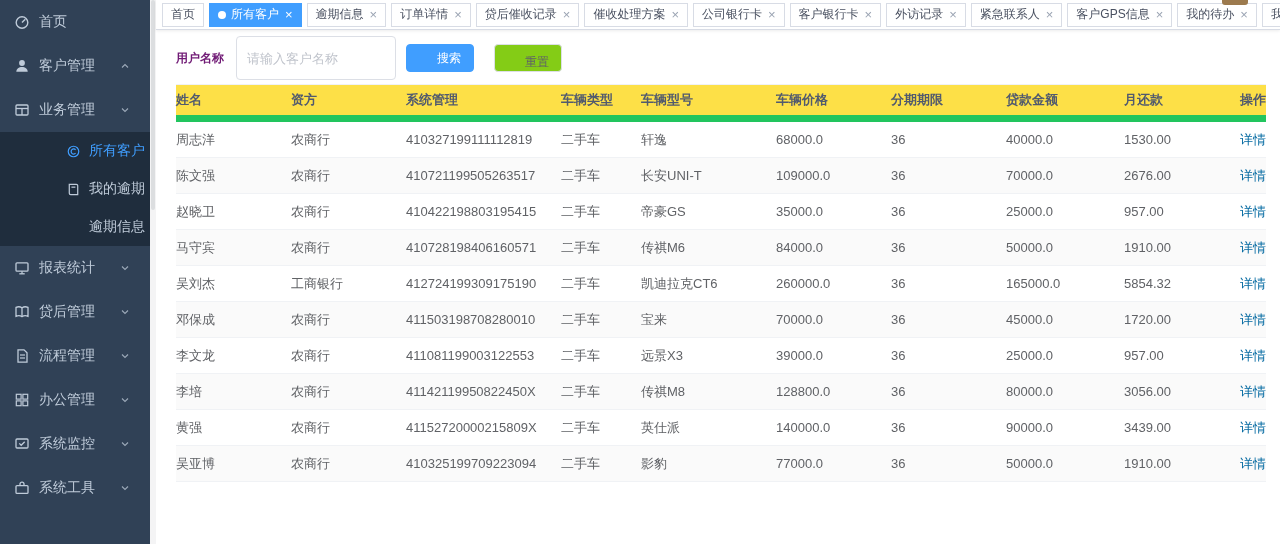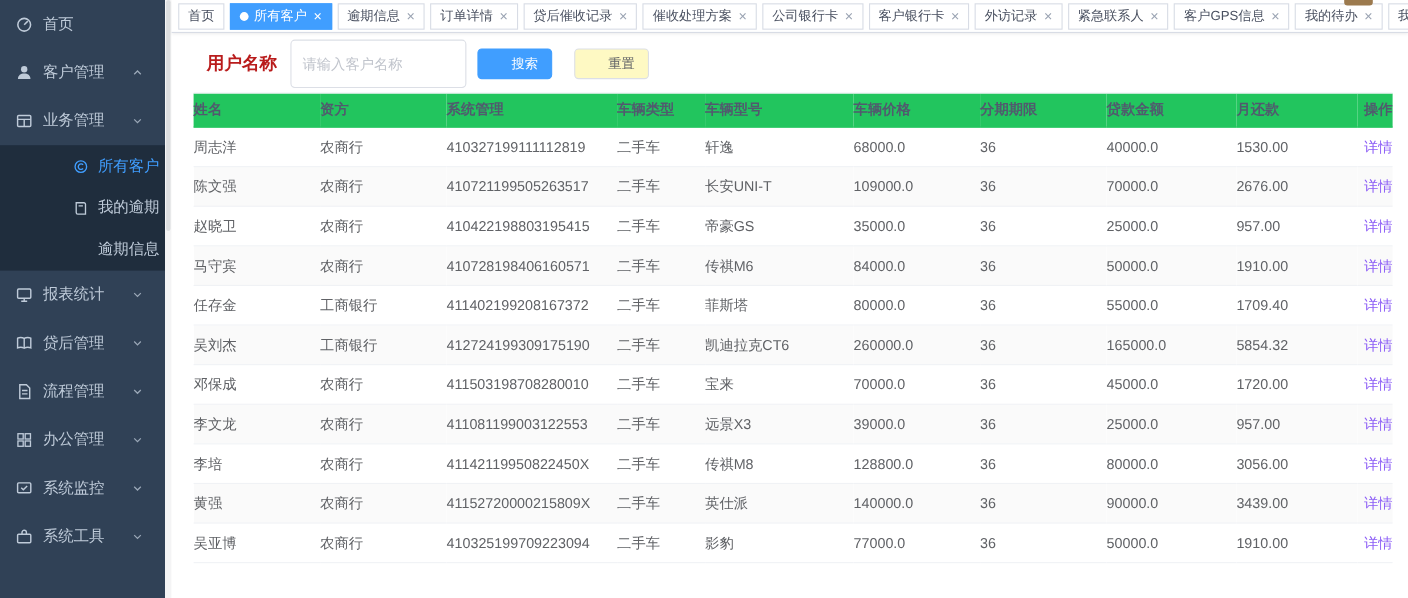--- a/index.html
+++ b/index.html
@@ -32,37 +32,37 @@
   .tab .dot{width:8px;height:8px;border-radius:50%;background:#fff;margin-right:5px;display:none;}
   .tab.active{background:#409eff;border-color:#409eff;color:#fff;}
   .tab.active .dot{display:inline-block;}
   .tab .close{margin-left:6px;font-size:13px;line-height:1;color:#9aa3b2;cursor:pointer;}
   .tab.active .close{color:#fff;}
 
   .avatar-sliver{position:absolute;top:0;right:32px;width:26px;height:5px;background:#9c7a4e;border-radius:0 0 3px 3px;z-index:5;}
 
   .content{flex:1;padding:14px 20px 0 20px;overflow:hidden;}
   .search-row{display:flex;align-items:center;height:28px;margin-bottom:12px;}
-  .search-row label{font-size:16px;font-weight:700;color:#b91c1c;margin-right:12px;margin-left:12px;}
+  .search-row label{font-size:12px;font-weight:700;color:#701a75;margin-right:12px;}
   .search-row input{width:160px;height:44px;box-sizing:border-box;border:1px solid #dcdfe6;border-radius:4px;
     padding:16px 10px;font-size:13px;color:#606266;outline:none;margin-right:10px;font-family:inherit;}
   .search-row input::placeholder{color:#c0c4cc;}
   .btn{height:28px;display:inline-flex;align-items:center;gap:5px;border-radius:4px;font-size:12px;
     padding:0 12px;cursor:pointer;border:1px solid transparent;font-family:inherit;}
   .btn .icon{width:13px;height:13px;display:inline-flex;}
   .btn-primary{background:#409eff;border-color:#409eff;color:#fff;margin-right:20px;}
-  .btn-plain{background:#fef9c3;border-color:#dcdfe6;color:#606266;}
+  .btn-plain{background:#84cc16;border-color:#dcdfe6;color:#606266;align-items:flex-end;}
 
   table.grid{border-collapse:collapse;table-layout:fixed;width:1090px;border-top:1px solid #f0f2f5;}
   table.grid th{height:30px;font-size:13px;font-weight:700;color:#515a6e;text-align:left;padding:0;
-    border-bottom:1px solid #22c55e;background:#22c55e;white-space:nowrap;}
+    border-bottom:7px solid #22c55e;background:#fde047;white-space:nowrap;}
   table.grid td{height:35px;font-size:13px;color:#606266;padding:0;border-bottom:1px solid #f0f2f5;white-space:nowrap;overflow:hidden;}
   table.grid th:last-child,table.grid td:last-child{text-align:right;}
   table.grid tbody tr:nth-child(even){background:#fafafa;}
-  .detail-link{color:#8b5cf6;text-decoration:none;cursor:pointer;}
+  .detail-link{color:#0369a1;text-decoration:none;cursor:pointer;}
 </style>
 </head>
 <body>
 
 <div class="app">
   <aside class="sidebar">
     <nav id="sidebar-nav">
         <div class="s-item">
           <span class="icon">
             <svg viewBox="0 0 16 16">
@@ -360,32 +360,20 @@
               <td>410728198406160571</td>
               <td>二手车</td>
               <td>传祺M6</td>
               <td>84000.0</td>
               <td>36</td>
               <td>50000.0</td>
               <td>1910.00</td>
               <td><a class="detail-link">详情</a></td>
             </tr>
             <tr>
-              <td>任存金</td>
-              <td>工商银行</td>
-              <td>411402199208167372</td>
-              <td>二手车</td>
-              <td>菲斯塔</td>
-              <td>80000.0</td>
-              <td>36</td>
-              <td>55000.0</td>
-              <td>1709.40</td>
-              <td><a class="detail-link">详情</a></td>
-            </tr>
-            <tr>
               <td>吴刘杰</td>
               <td>工商银行</td>
               <td>412724199309175190</td>
               <td>二手车</td>
               <td>凯迪拉克CT6</td>
               <td>260000.0</td>
               <td>36</td>
               <td>165000.0</td>
               <td>5854.32</td>
               <td><a class="detail-link">详情</a></td>

